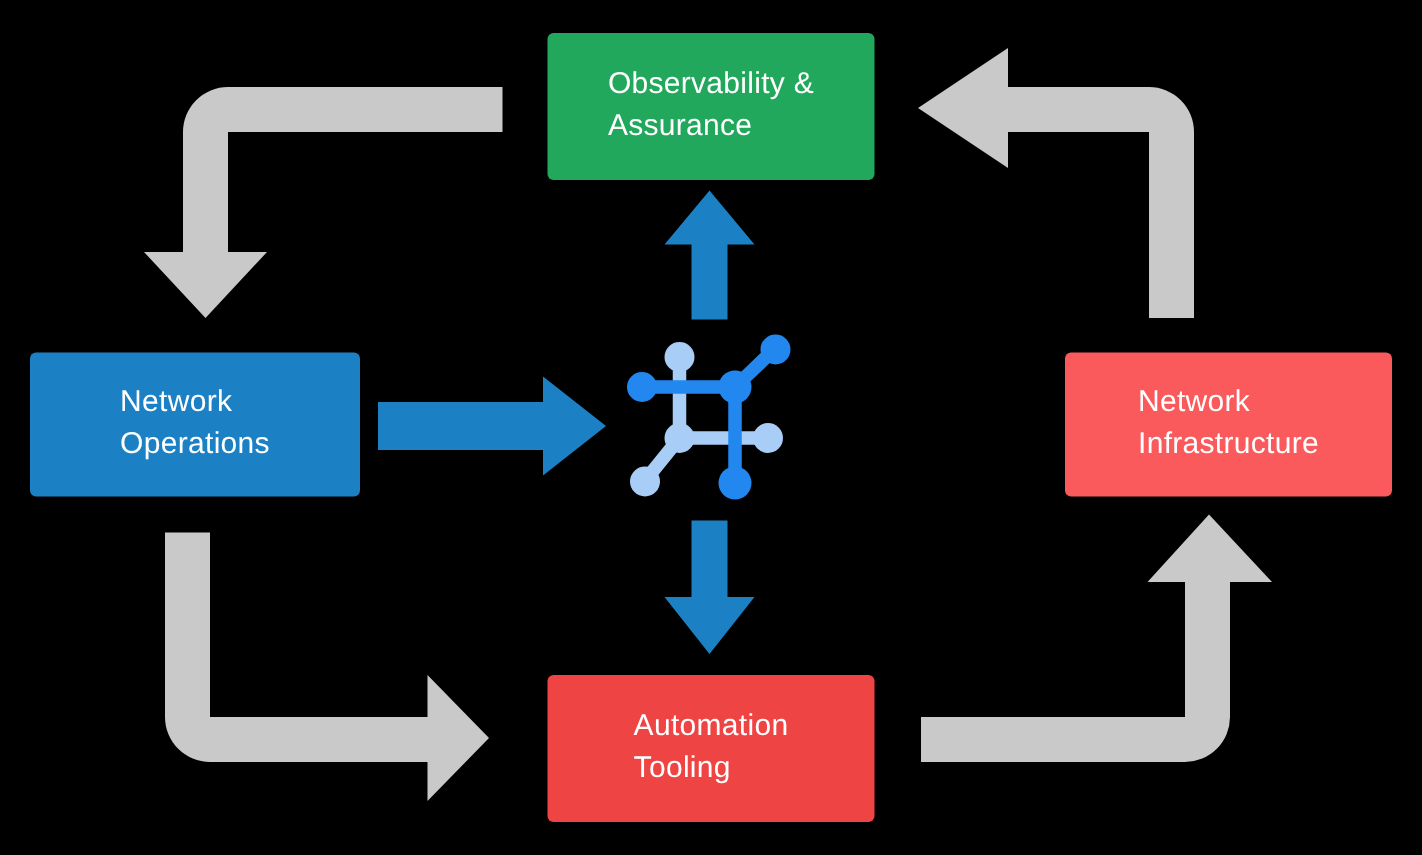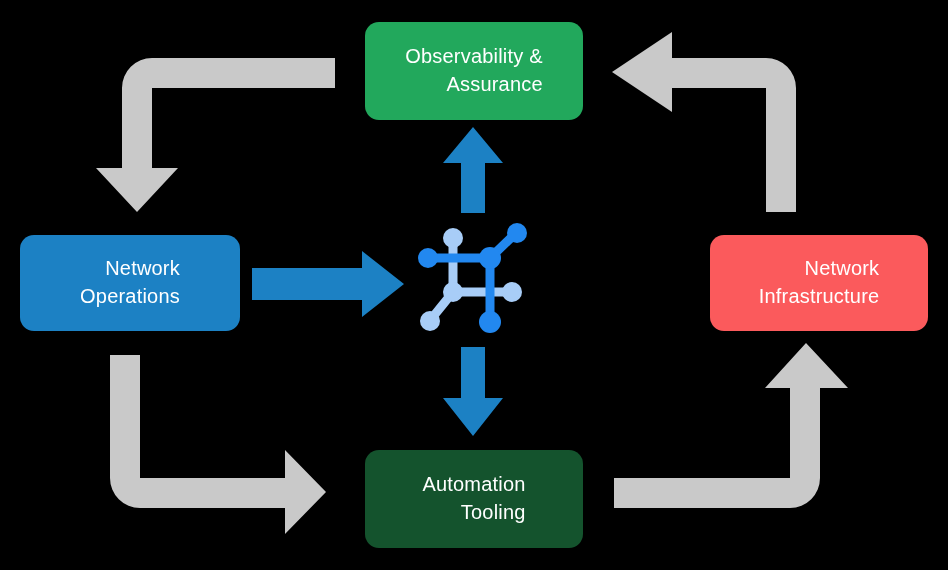--- a/index.html
+++ b/index.html
@@ -20,37 +20,37 @@
     left: 0;
     top: 0;
     width: 948px;
     height: 570px;
   }
   .node-box {
     position: absolute;
     display: flex;
     align-items: center;
     justify-content: center;
-    text-align: right;
-    border-radius: 14px;
+    text-align: left;
+    border-radius: 4px;
     color: #ffffff;
     font-size: 20px;
     line-height: 1.38;
     font-weight: 400;
     letter-spacing: 0.2px;
     box-sizing: border-box;
     padding: 6px 26px;
     z-index: 3;
   }
   .node-label { white-space: pre-line; display: block; }
 
   #box-observability { left: 365px; top: 22px;  width: 218px; height: 98px; background: #22a85c; }
   #box-operations    { left: 20px;  top: 235px; width: 220px; height: 96px; background: #1c81c4; }
   #box-infrastructure{ left: 710px; top: 235px; width: 218px; height: 96px; background: #fb5a5c; }
-  #box-automation    { left: 365px; top: 450px; width: 218px; height: 98px; background: #14532d; }
+  #box-automation    { left: 365px; top: 450px; width: 218px; height: 98px; background: #ef4444; }
 
   #network-icon {
     position: absolute;
     left: 418px;
     top: 220px;
     width: 120px;
     height: 120px;
     z-index: 4;
   }
 </style>

